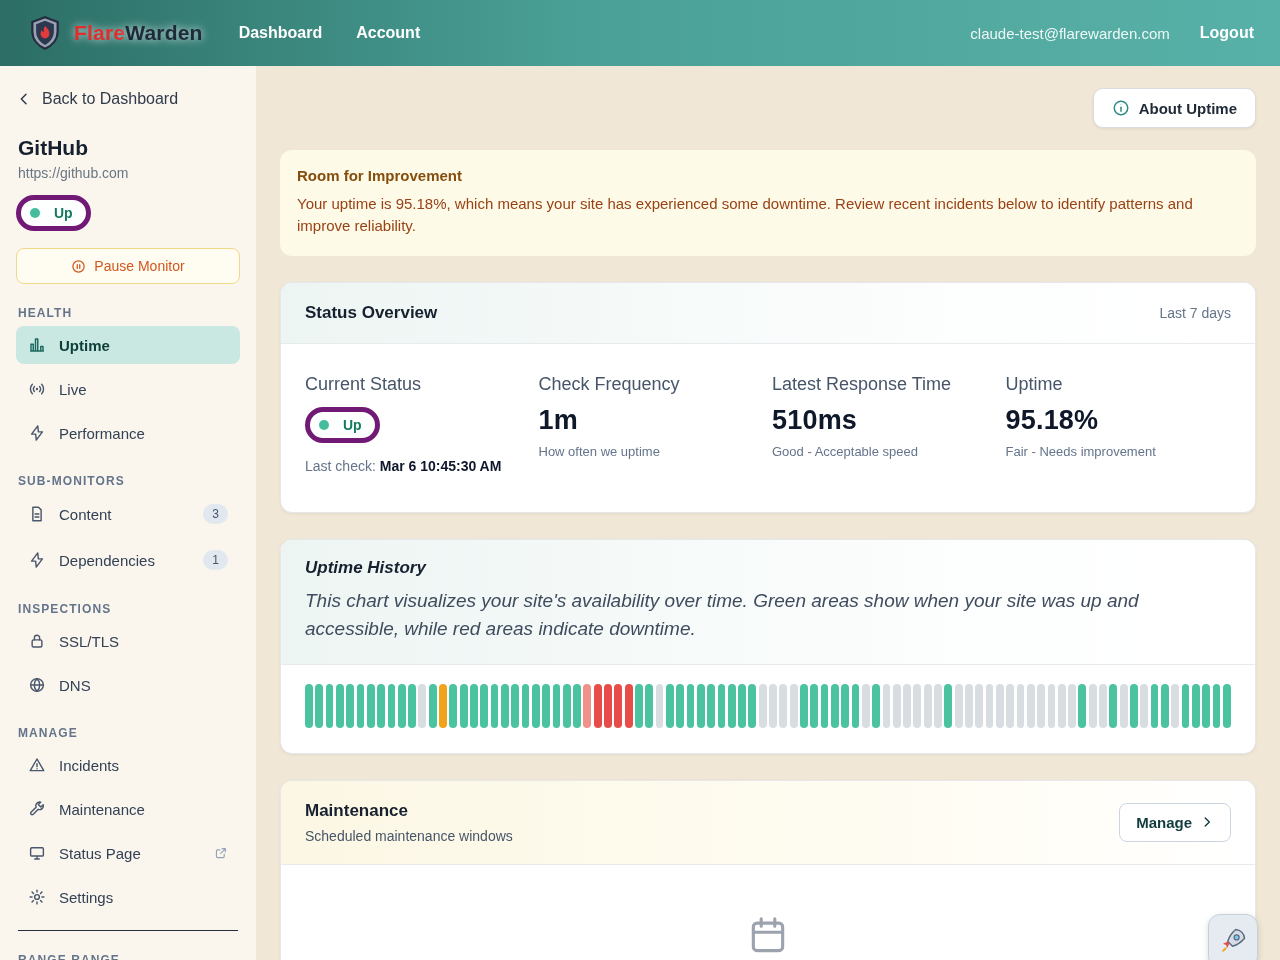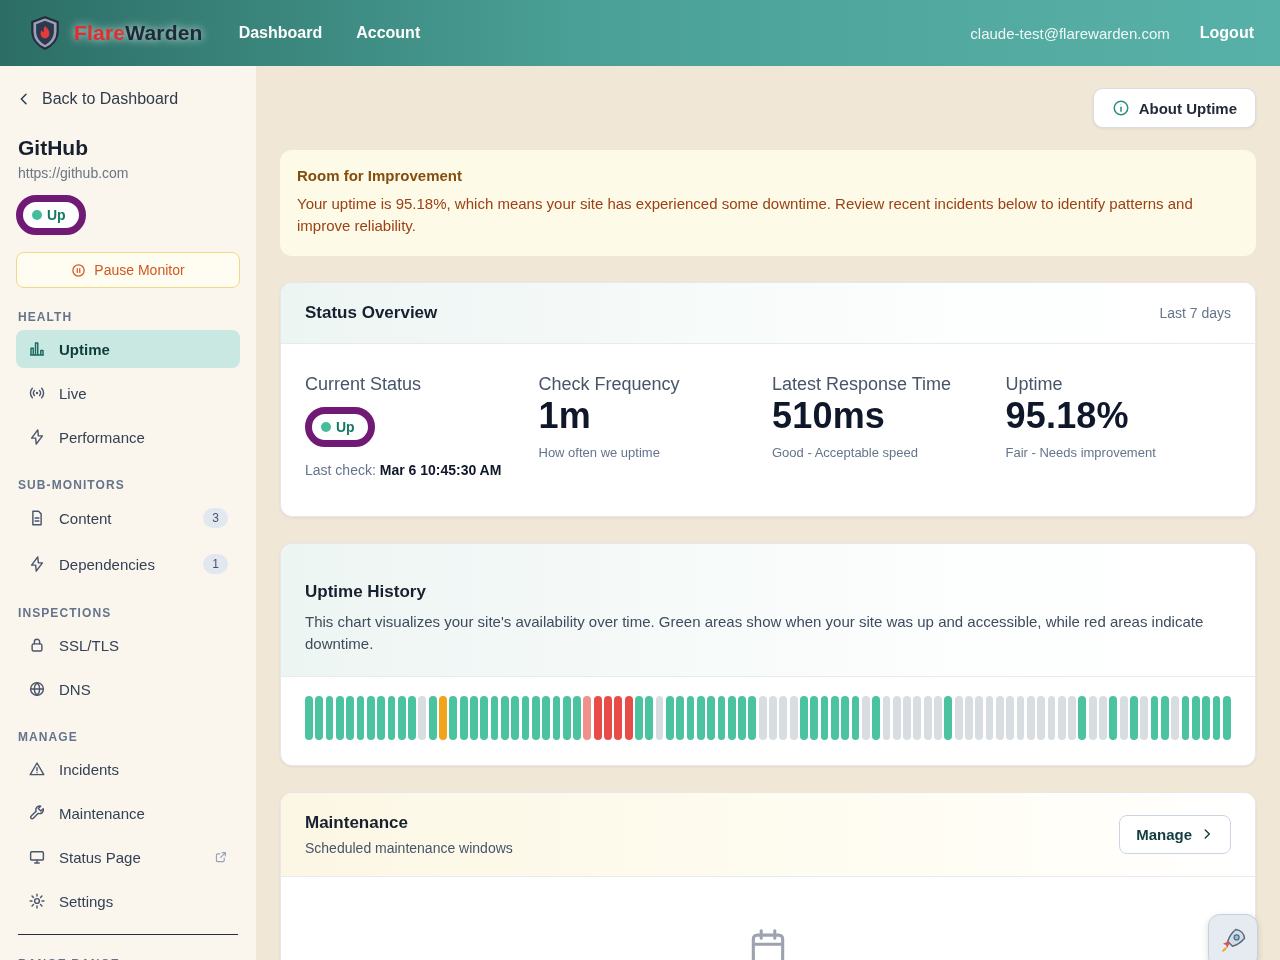--- a/index.html
+++ b/index.html
@@ -22,22 +22,22 @@
   .nav-logout { color:#fff; font-size:16px; font-weight:bold; cursor:pointer; }
 
   
   .sidebar { position:fixed; top:64px; left:0; bottom:0; width:256px;
     background:#faf6ee; padding:26px 16px 0; overflow:hidden; }
   .back-link { display:flex; align-items:center; gap:10px; color:#2f3a4a;
     font-size:16px; cursor:pointer; }
   .back-link svg { stroke:#2f3a4a; }
   .monitor-name { margin-top:28px; font-size:21px; font-weight:bold; color:#16202e; padding-left:2px; }
   .monitor-url { margin-top:5px; font-size:14px; color:#6b7684; padding-left:2px; }
-  .up-badge { display:inline-flex; align-items:center; gap:5px; margin-top:14px;
-    border:7px solid #701a75; background:#fdfffe; border-radius:999px;
+  .up-badge { display:inline-flex; align-items:center; gap:14px; margin-top:14px;
+    border:5px solid #701a75; background:#fdfffe; border-radius:999px;
     padding:5px 13px 5px 9px;justify-content:space-between; }
   .up-badge .dot { width:10px; height:10px; border-radius:50%; background:#45bd9d; }
   .up-badge .up-text { font-size:14px; font-weight:bold; color:#157a63; }
   .pause-btn { margin-top:17px; width:224px; display:flex; align-items:center; justify-content:center;
     gap:8px; background:#fffdf2; border:1px solid #f2d98a; border-radius:8px;
     padding:9px 0; cursor:pointer; }
   .pause-btn span { color:#d1571f; font-size:14px; font-weight:normal; }
   .pause-btn svg { stroke:#d1571f; }
   .side-sec { margin-top:22px; margin-bottom:6px; padding-left:2px;
     font-size:12px; font-weight:bold; letter-spacing:.09em; color:#64748b; }
@@ -70,28 +70,28 @@
   .card-head { padding:20px 24px; border-bottom:1px solid #e8ebee;
     display:flex; align-items:center; justify-content:space-between; }
   .head-teal  { background:linear-gradient(90deg,#edf5f3 0%,#fdfefe 70%,#ffffff 100%); }
   .head-amber { background:linear-gradient(90deg,#fcf7e4 0%,#fffdf4 70%,#ffffff 100%); }
   .card-title { font-size:17px; font-weight:bold; color:#16202e; }
   .period { font-size:14px; color:#64748b; }
 
   .stats { display:grid; grid-template-columns:repeat(4,1fr); padding:30px 24px 38px;
     column-gap:8px; }
   .stat-label { font-size:18px; color:#475569; }
-  .stat-value { margin-top:0; font-size:36px; font-weight:bold; color:#0f172a; letter-spacing:.2px; }
+  .stat-value { margin-top:10px; font-size:27px; font-weight:bold; color:#0f172a; letter-spacing:.2px; }
   .stat-sub { margin-top:8px; font-size:13px; color:#64748b; }
   .stat .up-badge { margin-top:12px; }
   .last-check { margin-top:15px; font-size:14px; color:#64748b; }
   .last-check b { color:#0f172a; }
 
-  .uh-desc { margin-top:9px; font-size:15px; line-height:1.5; color:#3f4c5e; max-width:900px; }
-  .uh-head { display:block; padding:38px 24px 20px; }
+  .uh-desc { margin-top:9px; font-size:19px; line-height:1.5; color:#3f4c5e; max-width:900px; }
+  .uh-head { display:block; padding:18px 24px 20px;font-style:italic; }
   .bars { display:flex; gap:2.5px; padding:19px 24px 25px; }
   .bar { flex:1 1 0; height:44px; border-radius:5px; }
 
   .mt-left .card-title { font-size:17px; }
   .mt-sub { margin-top:7px; font-size:14px; color:#475569; }
   .manage-btn { display:flex; align-items:center; gap:8px; background:#fff;
     border:1px solid #cbd5e1; border-radius:8px; padding:10px 16px; cursor:pointer; }
   .manage-btn span { font-size:15px; font-weight:bold; color:#123c3e; }
   .manage-btn svg { stroke:#123c3e; }
   .mt-body { height:180px; display:flex; flex-direction:column; align-items:center;

